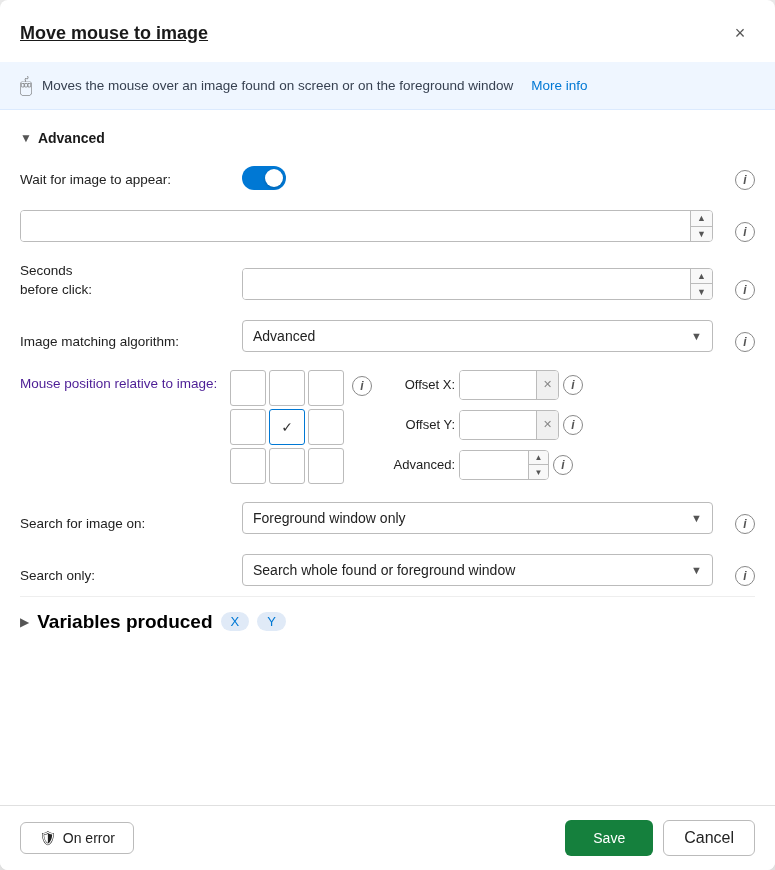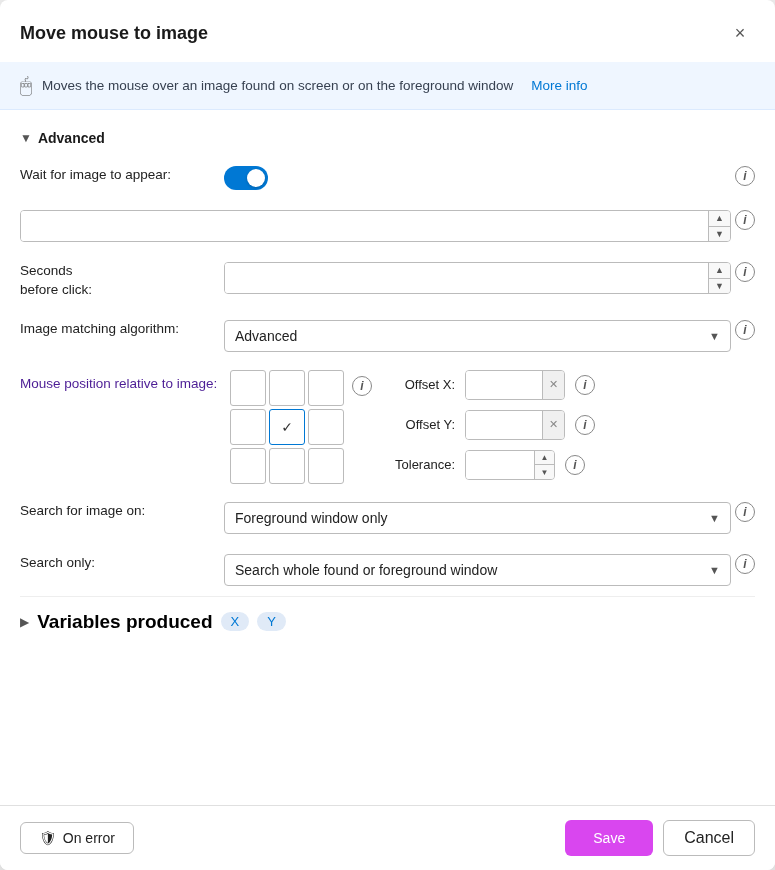--- a/index.html
+++ b/index.html
@@ -26,20 +26,21 @@
       display: flex;
       align-items: center;
       justify-content: space-between;
       padding: 18px 20px 14px 20px;
       border-bottom: none;
     }
     .title-bar-title {
       font-size: 18px;
       font-weight: 600;
       color: #1a1a1a;
+      text-decoration: underline;
     }
     .close-btn {
       width: 30px;
       height: 30px;
       border: none;
       background: transparent;
       cursor: pointer;
       font-size: 18px;
       color: #555;
       display: flex;
@@ -83,23 +84,23 @@
       font-weight: 600;
       font-size: 14px;
       color: #1a1a1a;
     }
     .section-header .chevron {
       font-size: 12px;
       color: #555;
     }
     .form-row {
       display: flex;
-      align-items: flex-start;
+      align-items: flex-end;
       padding: 10px 0;
-      gap: 4px;
+      gap: 22px;
     }
     .form-label {
       min-width: 200px;
       color: #222;
       font-size: 13.5px;
       line-height: 1.4;
     }
     .form-control-area {
       flex: 1;
       display: flex;
@@ -225,21 +226,21 @@
     
     .offset-fields {
       display: flex;
       flex-direction: column;
       gap: 10px;
       margin-left: 10px;
     }
     .offset-row {
       display: flex;
       align-items: center;
-      gap: 10px;
+      gap: 4px;
     }
     .offset-label {
       min-width: 65px;
       font-size: 13px;
       color: #222;
       text-align: right;
     }
     .offset-input-wrap {
       display: flex;
       align-items: stretch;
@@ -341,21 +342,21 @@
       padding: 7px 18px;
       cursor: pointer;
       font-size: 14px;
       color: #222;
     }
     .footer-right {
       display: flex;
       gap: 10px;
     }
     .save-btn {
-      background: #d946ef;
+      background: #15803d;
       color: #fff;
       border: none;
       border-radius: 6px;
       padding: 8px 28px;
       font-size: 14px;
       font-weight: 500;
       cursor: pointer;
     }
     .cancel-btn {
       background: #fff;
@@ -484,21 +485,21 @@
           </div>
           <div class="offset-row">
             <span class="offset-label">Offset Y:</span>
             <div class="offset-input-wrap">
               <input type="text" style="">
               <button class="offset-x-btn">✕</button>
             </div>
             <div class="info-icon">i</div>
           </div>
           <div class="offset-row">
-            <span class="offset-label">Tolerance:</span>
+            <span class="offset-label">Advanced:</span>
             <div class="tolerance-spinbox">
               <input type="text" style="">
               <div class="tolerance-arrows">
                 <button class="tolerance-arrow">▲</button>
                 <button class="tolerance-arrow">▼</button>
               </div>
             </div>
             <div class="info-icon">i</div>
           </div>
         </div>

